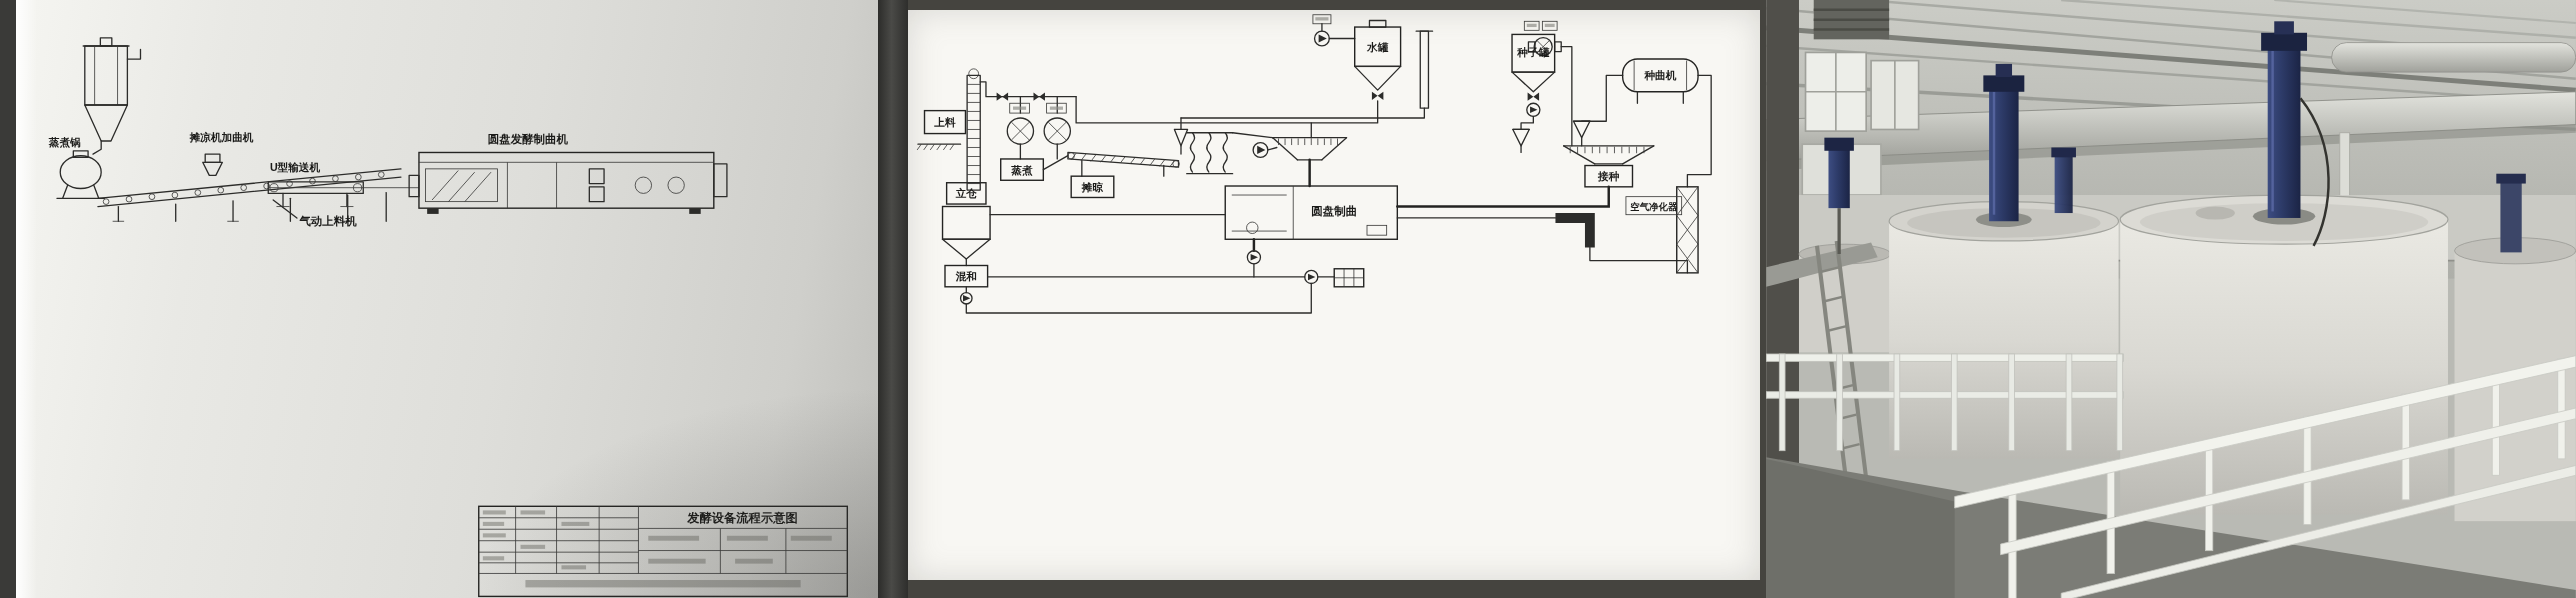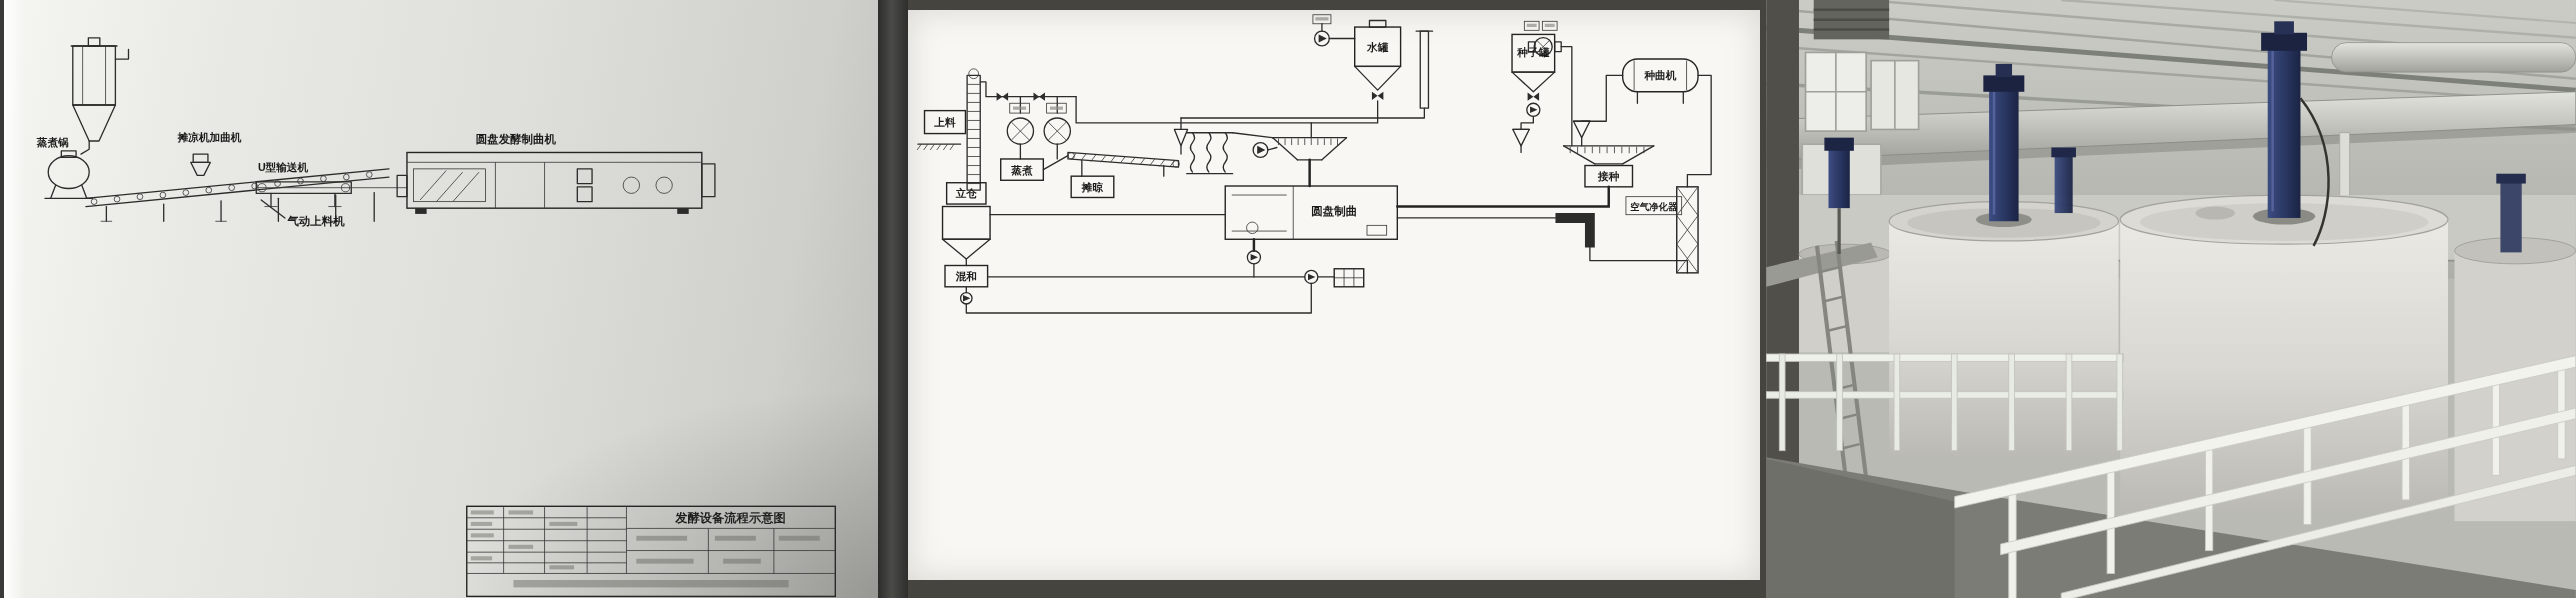--- a/index.html
+++ b/index.html
@@ -1,20 +1,20 @@
 <!DOCTYPE html>
 <html style="font-size:13px"><head>
 <meta charset="utf-8">
 <style>
   *{margin:0;padding:0;box-sizing:border-box}
   html,body{width:2576px;height:599px;overflow:hidden;background:#3a3a38;
     font-family:"Liberation Sans","DejaVu Sans",sans-serif}
   .stage{position:relative;width:2576px;height:599px}
   .sec{position:absolute;top:0;height:599px;overflow:hidden}
-  .sec-left{left:4px;width:878px;
+  .sec-left{left:16px;width:878px;
     background:linear-gradient(100deg,#f5f5f1 0%,#e9e9e5 22%,#dededa 55%,#cfcfcb 85%,#bdbdb9 100%)}
   .sec-left .edge-light{position:absolute;left:0;top:0;width:21px;height:599px;
     background:linear-gradient(90deg,#ffffff,rgba(255,255,255,0));}
   .sec-left .corner-shadow{position:absolute;right:0;bottom:0;width:426px;height:213px;
     background:radial-gradient(ellipse at 100% 100%,rgba(60,60,58,.30),rgba(60,60,58,0) 70%)}
   .sec-sep{left:878px;width:29.5px;
     background:linear-gradient(90deg,#2c2c2a,#4a4a47 45%,#2e2e2c)}
   .sec-mid{left:908px;width:859px;background:#45443f}
   .paper-mid{position:absolute;left:0;top:9.8px;width:852px;height:570px;background:#f8f7f3;
     box-shadow:inset 0 0 33px rgba(120,120,115,.25)}

